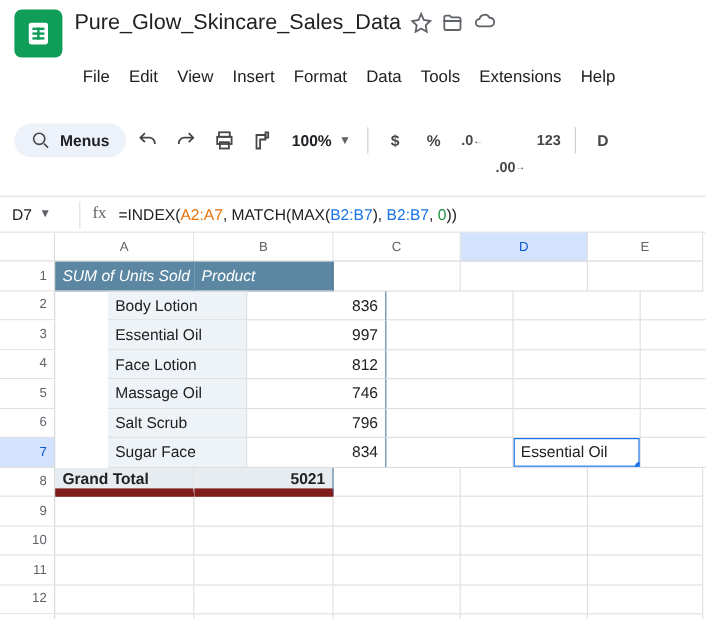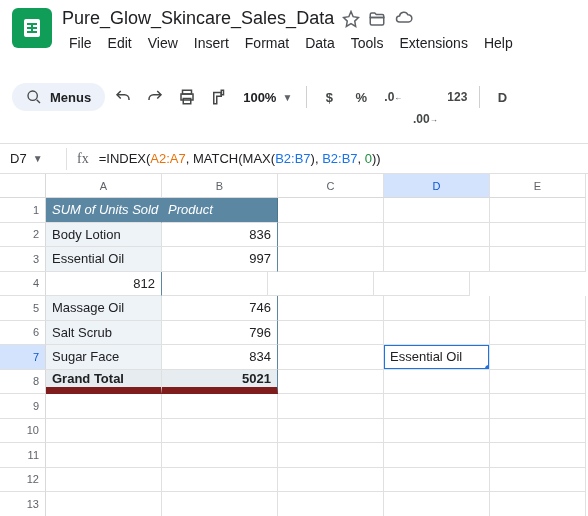--- a/index.html
+++ b/index.html
@@ -6,21 +6,21 @@
 body { font-family: Arial, sans-serif; font-size:13px; background:#fff; color:#202124; width:588px; height:516px; overflow:hidden; }
 
 .header { display:flex; align-items:flex-start; padding:8px 12px 0 12px; gap:10px; }
 .logo { width:40px; height:40px; background:#0f9d58; border-radius:6px; display:flex; align-items:center; justify-content:center; }
 .logo svg { width:24px; height:24px; }
 .title-area { flex:1; }
 .title-row { display:flex; align-items:center; gap:8px; }
 .doc-title { font-size:18px; color:#202124; }
 .icon-btn { color:#5f6368; cursor:pointer; display:inline-flex; align-items:center; }
 .menubar { display:flex; gap:2px; margin-top:2px; }
-.menubar span { padding:4px 7px; font-size:14px; color:#202124; cursor:pointer; border-radius:4px; }
+.menubar span { padding:4px 7px; font-size:14px; color:#202124; cursor:pointer; border-radius:4px;margin-top:20px; }
 
 .toolbar { display:flex; align-items:center; gap:4px; padding:6px 12px 10px 12px; border-bottom:1px solid #e0e0e0;font-weight:bold; }
 .search-pill { display:flex; align-items:center; gap:8px; background:#edf2fa; border-radius:20px; padding:6px 14px; cursor:pointer; }
 .tbtn { width:28px; height:28px; display:flex; align-items:center; justify-content:center; color:#444746; cursor:pointer; border-radius:4px; }
 .zoom { display:flex; align-items:center; gap:2px; padding:0 6px; }
 .divider { width:1px; height:22px; background:#d0d0d0; margin:0 4px; }
 
 .formula-bar { display:flex; align-items:center; border-bottom:1px solid #e0e0e0; height:30px; }
 .name-box { width:66px; padding:0 10px; font-size:13px; display:flex; align-items:center; gap:6px; }
 .name-box-arrow { color:#5f6368; font-size:10px; }
@@ -41,21 +41,21 @@
 
 .cols { display:flex; flex-direction:column; }
 .col-row { display:flex; }
 .col-h { height:24px; display:flex; align-items:center; justify-content:center; color:#5f6368; font-size:11px; border-right:1px solid #e0e0e0; border-bottom:1px solid #d9d9d9; background:#fff; }
 .col-h.sel { background:#d3e3fd; color:#0b57d0; }
 .cw-A{width:116px;} .cw-B{width:116px;} .cw-C{width:106px;} .cw-D{width:106px;} .cw-E{width:96px;}
 
 .data-row { display:flex; height:24.5px; }
 .cell { border-right:1px solid #e0e0e0; border-bottom:1px solid #e0e0e0; padding:0 6px; display:flex; align-items:center; font-size:13px; overflow:hidden; white-space:nowrap; }
 .hcell { background:#5b87a3; color:#fff; font-style:italic; border-right:1px solid #4a7592; }
-.lcell { background:#eef3f7; }
+.lcell { background:#eef3f7;margin-left:44px; }
 .rnum { justify-content:flex-end; }
 .gt { font-weight:bold; background:#e6ecef; }
 .gt-b { border-bottom:7px solid #7f1d1d; }
 .pivot-right-border { border-right:1px solid #5b87a3; }
 
 .active-cell { position:relative; }
 .active-cell::after { content:""; position:absolute; inset:-1px; border:2px solid #1a73e8; pointer-events:none; }
 .handle { position:absolute; right:-4px; bottom:-4px; width:8px; height:8px; background:#1a73e8; border-radius:50%; }
 </style>
 </head>
@@ -202,20 +202,21 @@
         <div class="cell cw-E"></div>
       </div>
     <div class="data-row">
         <div class="cell lcell cw-A">Essential Oil</div>
         <div class="cell rnum cw-B pivot-right-border">997</div>
         <div class="cell cw-C"></div>
         <div class="cell cw-D"></div>
         <div class="cell cw-E"></div>
       </div>
     <div class="data-row">
+        <div class="cell lcell cw-A">Face Lotion</div>
         <div class="cell rnum cw-B pivot-right-border">812</div>
         <div class="cell cw-C"></div>
         <div class="cell cw-D"></div>
         <div class="cell cw-E"></div>
       </div>
     <div class="data-row">
         <div class="cell lcell cw-A">Massage Oil</div>
         <div class="cell rnum cw-B pivot-right-border">746</div>
         <div class="cell cw-C"></div>
         <div class="cell cw-D"></div>

